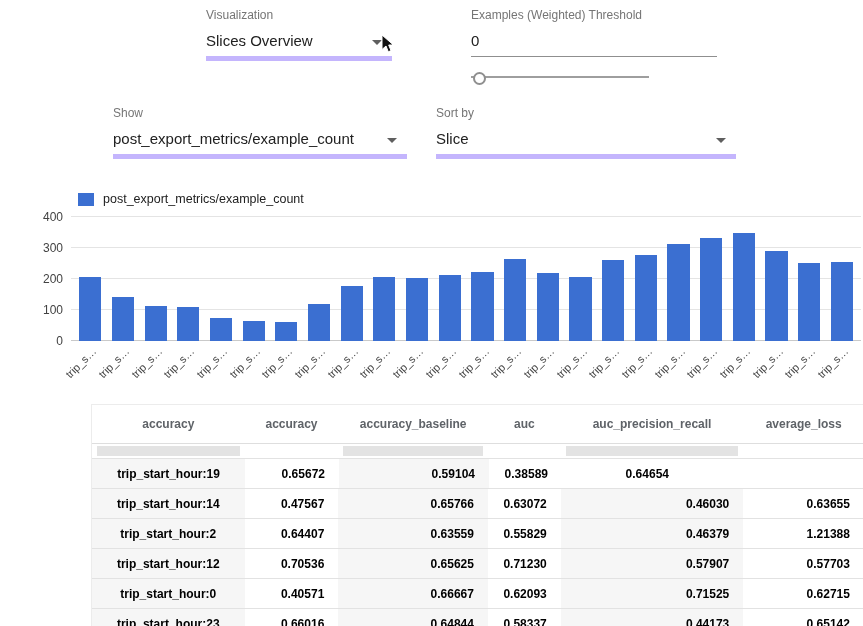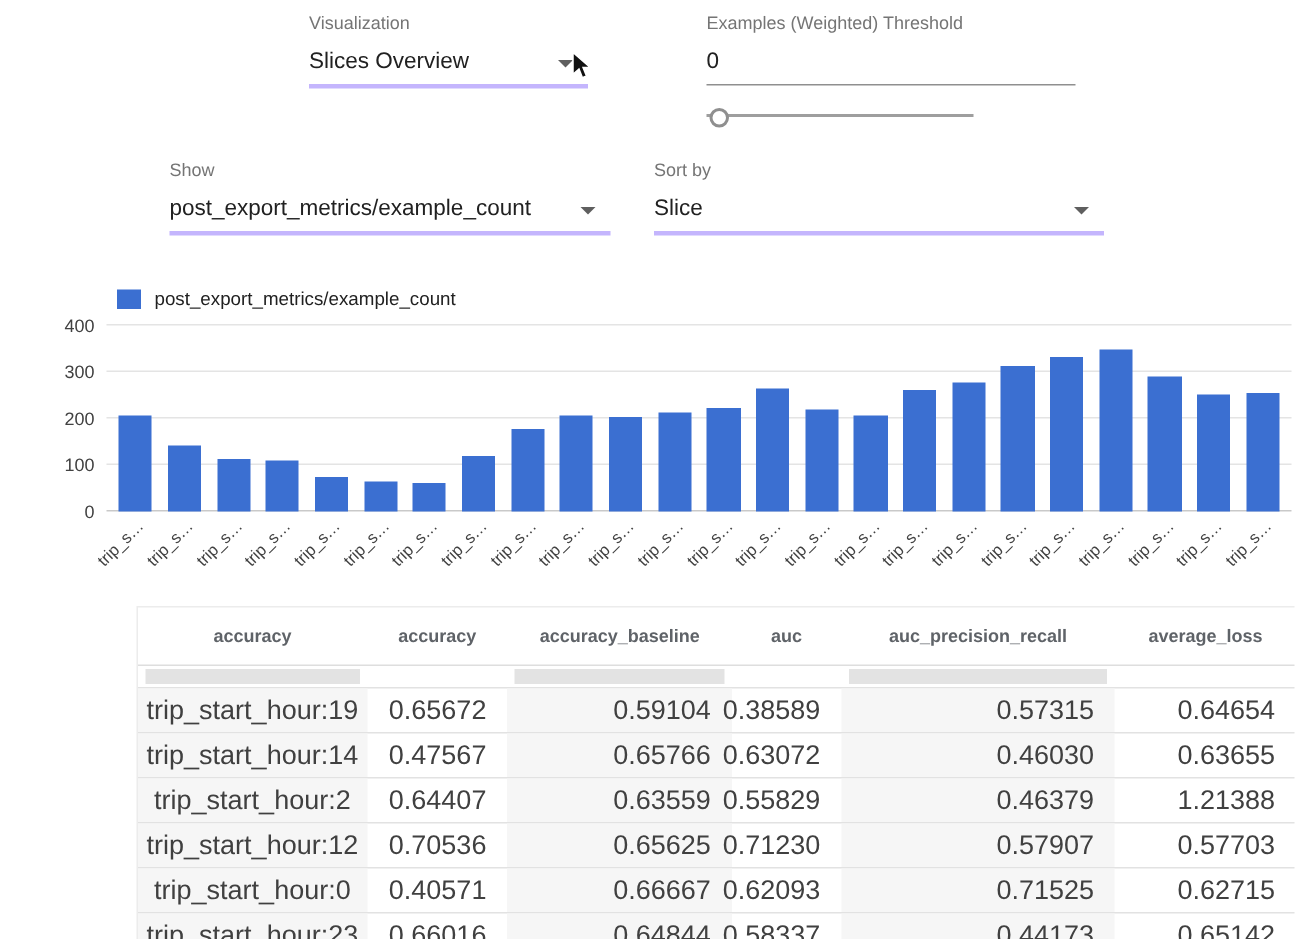--- a/index.html
+++ b/index.html
@@ -4,21 +4,21 @@
 <style>
   html,body { margin:0; padding:0; background:#fff; }
   .page {
     position:relative; width:863px; height:626px; background:#fff; overflow:hidden;
     font-family:"Liberation Sans", sans-serif; color:#212121;margin-left:16px;
   }
   
   .ctl { position:absolute; }
   .ctl-label { font-size:12px; color:#757575; margin-bottom:6px; }
   .dropdown {
-    position:relative; border-bottom:3px solid #c4b5fd; padding:4px 20px 7px 0;
+    position:relative; border-bottom:5px solid #c4b5fd; padding:4px 20px 7px 0;
     font-size:15px; color:#212121; cursor:pointer; white-space:nowrap; overflow:hidden;
   }
   .dd-arrow {
     position:absolute; right:10px; top:50%; margin-top:-2px; width:0; height:0;
     border-left:5px solid transparent; border-right:5px solid transparent; border-top:5px solid #5f5f5f;
   }
   .text-input { border-bottom:1px solid #8f8f8f; padding:4px 0 7px; font-size:15px; color:#212121; }
   .ctl-viz   { left:190px; top:8px;  width:186px; }
   .ctl-thr   { left:455px; top:8px;  width:246px; }
   .ctl-show  { left:97px;  top:106px; width:294px; }
@@ -57,21 +57,21 @@
   .th {
     box-sizing:border-box; height:100%; display:flex; align-items:center; justify-content:center;
     font-size:12px; font-weight:bold; color:#5f6368; cursor:pointer;
   }
   .frow { display:flex; height:14px; border-top:1px solid #dedede; }
   .fc { box-sizing:border-box; height:100%; display:flex; align-items:center; }
   .fbox { flex:1; height:10px; margin:0 5px; background:#e3e3e3; }
   .trow { display:flex; height:29px; border-top:1px solid #e2e2e2; }
   .cell {
     box-sizing:border-box; height:100%; display:flex; align-items:center;
-    font-size:18px; color:#404040;
+    font-size:12px; color:#000000;font-weight:bold;
   }
   .cell.feat { justify-content:center; }
   .cell.num  { justify-content:flex-end; padding-right:14px; }
   .striped { background:#f6f6f6; }
   .c0{width:153px} .c1{width:94px} .c2{width:150px} .c3{width:73px} .c4{width:183px} .c5{width:121px}
 </style>
 </head>
 <body>
 
 <div class="page">
@@ -254,21 +254,20 @@
           <div class="fbox"></div>
         </div>
         <div class="fc c5"></div>
       </div>
     <div>
         <div class="trow">
           <div class="cell c0 feat striped">trip_start_hour:19</div>
           <div class="cell c1 num">0.65672</div>
           <div class="cell c2 num striped">0.59104</div>
           <div class="cell c3 num">0.38589</div>
-          <div class="cell c4 num striped">0.57315</div>
           <div class="cell c5 num">0.64654</div>
         </div>
         <div class="trow">
           <div class="cell c0 feat striped">trip_start_hour:14</div>
           <div class="cell c1 num">0.47567</div>
           <div class="cell c2 num striped">0.65766</div>
           <div class="cell c3 num">0.63072</div>
           <div class="cell c4 num striped">0.46030</div>
           <div class="cell c5 num">0.63655</div>
         </div>

